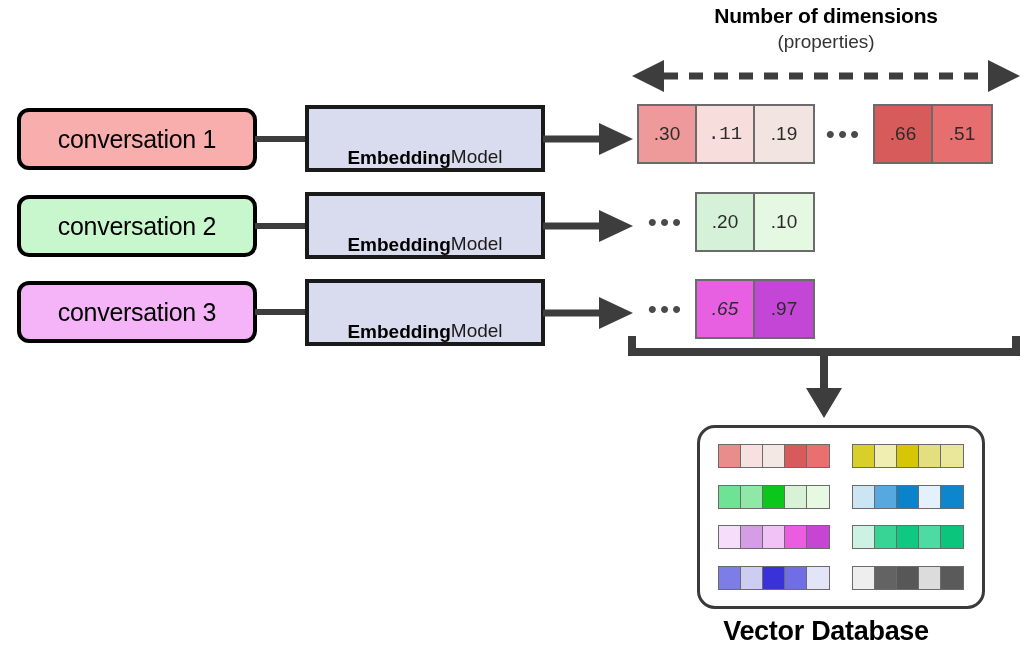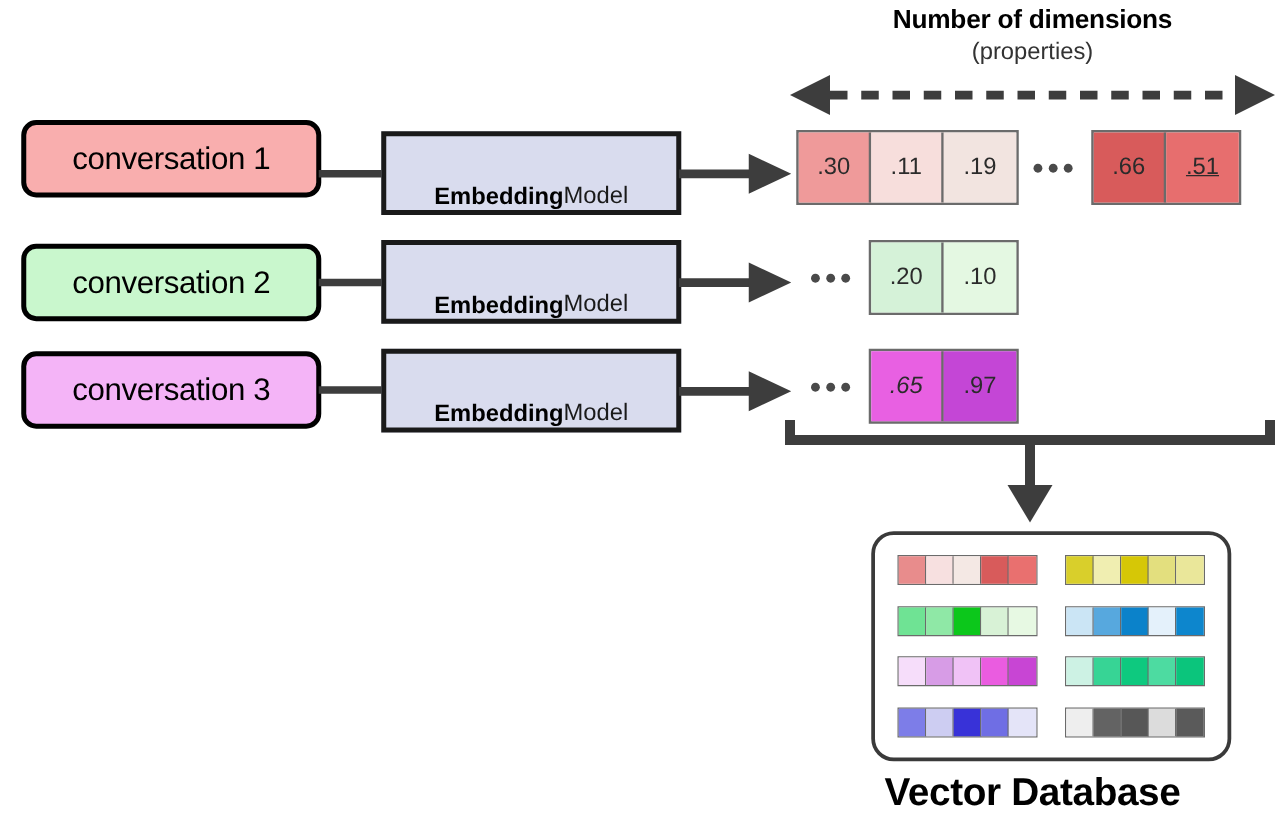--- a/index.html
+++ b/index.html
@@ -183,21 +183,21 @@
     box-sizing: border-box;
   }
   .mini-vec .mini-cell:last-child { border-right: none; }
 
   .vdb-label {
     position: absolute;
     left: 630px;
     top: 616px;
     width: 392px;
     text-align: center;
-    font-size: 31px;
+    font-size: 27px;
     font-weight: bold;
     color: #000000;
     white-space: nowrap;
     letter-spacing: -0.3px;
   }
 </style>
 </head>
 <body>
 
 <div id="stage">
@@ -206,44 +206,44 @@
   <div class="dim-sub">(properties)</div>
   <div class="dim-arrow">
     <svg width="392" height="36" viewBox="0 0 392 36">
       <polygon points="2,18 34,2 34,34" fill="#3d3d3d"></polygon>
       <polygon points="390,18 358,2 358,34" fill="#3d3d3d"></polygon>
       <line x1="34" y1="18" x2="358" y2="18" stroke="#3d3d3d" stroke-width="7" stroke-dasharray="14,11"></line>
     </svg>
   </div>
 
   <div class="row" style="top:0">
-    <div class="conv-box" style="top: 96px; background: rgb(249, 174, 174);">
+    <div class="conv-box" style="top: 108px; background: rgb(249, 174, 174);">
       <span class="conv-label">conversation 1</span>
     </div>
     <div class="link-line" style="top:136px"></div>
     <div class="emb-box" style="top:105px">
       <span class="emb-top">Embedding</span>
       <span class="emb-bottom">Model</span>
     </div>
     <div class="flow-arrow" style="top:122px">
       <svg width="92" height="34" viewBox="0 0 92 34">
         <line x1="0" y1="17" x2="62" y2="17" stroke="#3d3d3d" stroke-width="7"></line>
         <polygon points="90,17 56,1 56,33" fill="#3d3d3d"></polygon>
       </svg>
     </div>
     <div class="vec-group" style="left:637px; top:104px">
       <div class="vec-seg">
         <div class="vec-cell" style="background: rgb(239, 154, 154);">.30</div>
-        <div class="vec-cell" style="background: rgb(247, 222, 220);">.11</div>
+        <div class="vec-cell" style="background: rgb(247, 222, 220); font-family: Liberation Mono, monospace;">.11</div>
         <div class="vec-cell" style="background: rgb(242, 228, 224);">.19</div>
       </div>
       <div class="vec-dots">•••</div>
       <div class="vec-seg">
         <div class="vec-cell" style="background: rgb(216, 91, 91);">.66</div>
-        <div class="vec-cell" style="background: rgb(231, 110, 110); text-decoration: underline;">.51</div>
+        <div class="vec-cell" style="background: rgb(231, 110, 110);">.51</div>
       </div>
     </div>
   </div>
 
   <div class="row" style="top:0">
     <div class="conv-box" style="top: 195px; background: rgb(201, 247, 205);">
       <span class="conv-label">conversation 2</span>
     </div>
     <div class="link-line" style="top:223px"></div>
     <div class="emb-box" style="top:192px">

